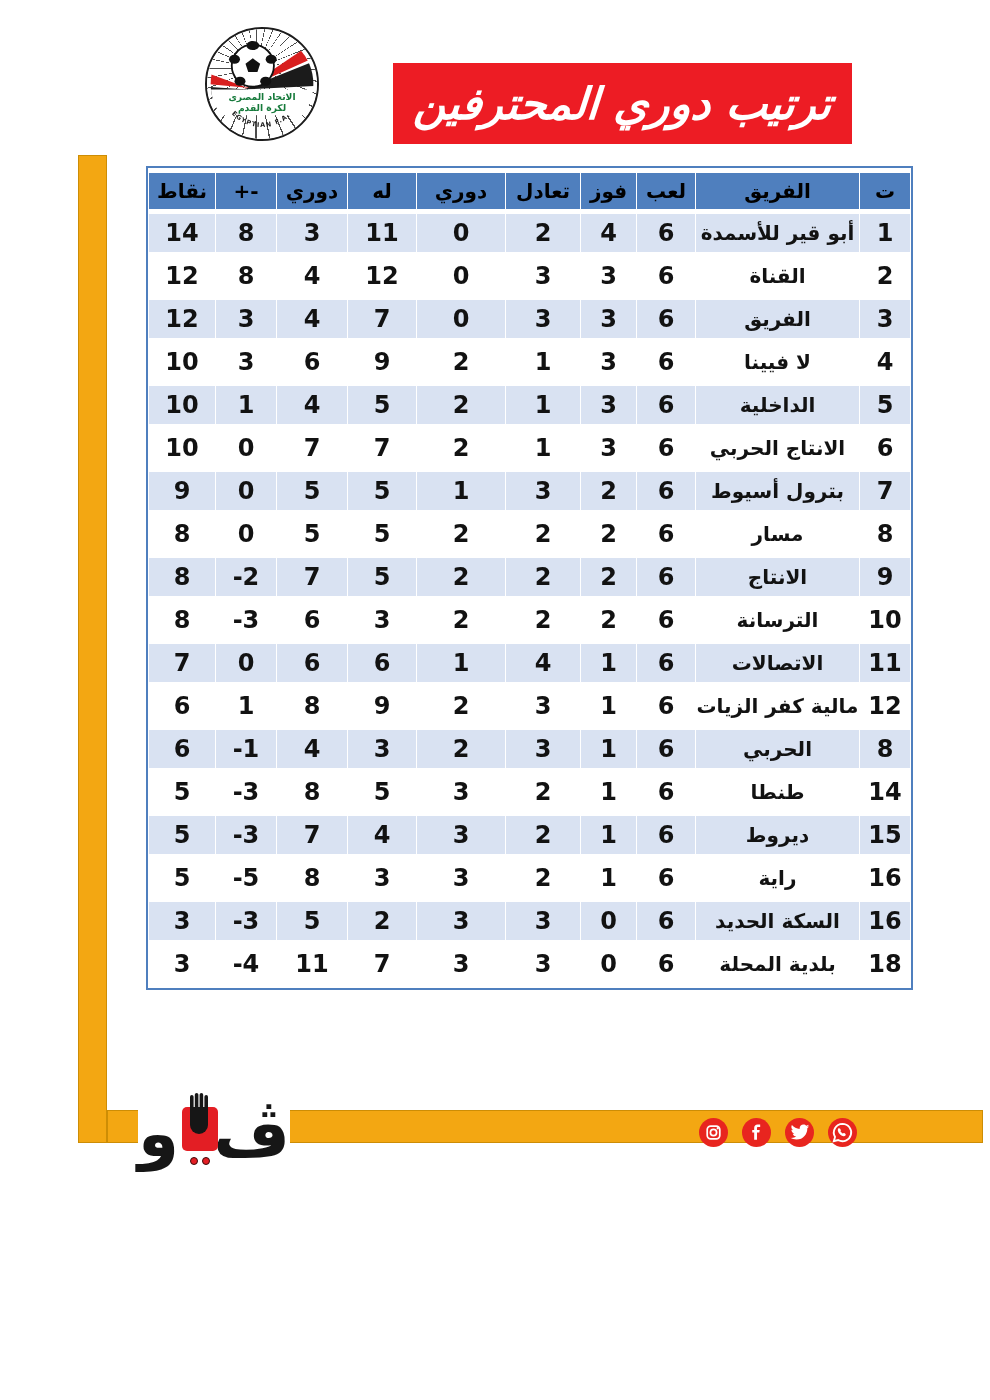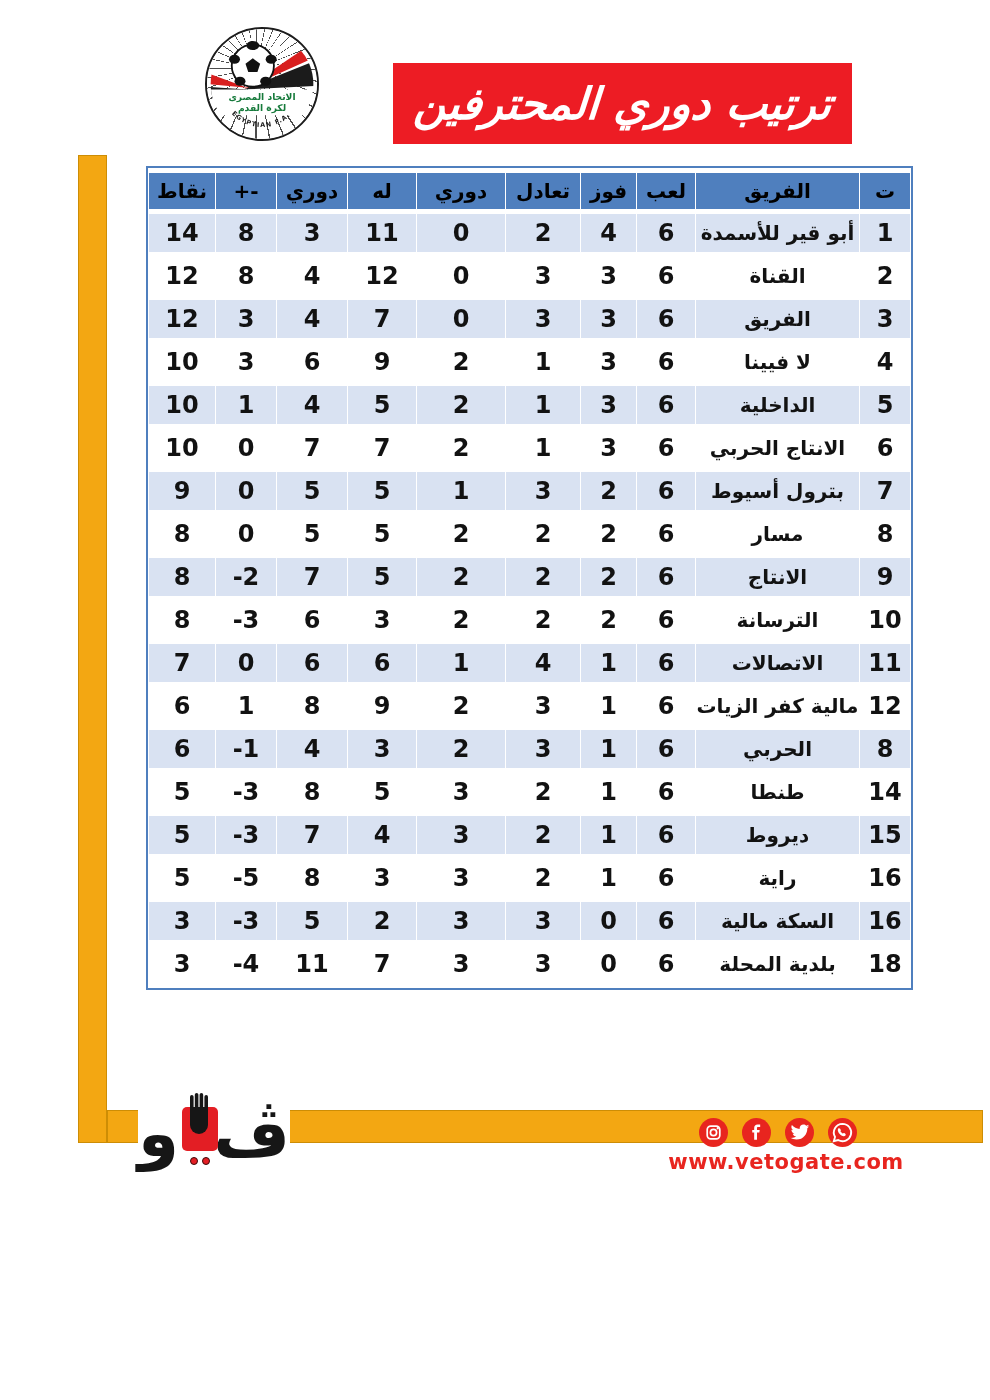--- a/index.html
+++ b/index.html
@@ -320,21 +320,21 @@
             <td class="num">1</td>
             <td class="num">2</td>
             <td class="num">3</td>
             <td class="num">3</td>
             <td class="num">8</td>
             <td class="num">-5</td>
             <td class="num">5</td>
           </tr>
           <tr class="row-odd">
             <td class="num">16</td>
-            <td class="team">السكة مالية</td>
+            <td class="team">السكة الحديد</td>
             <td class="num">6</td>
             <td class="num">0</td>
             <td class="num">3</td>
             <td class="num">3</td>
             <td class="num">2</td>
             <td class="num">5</td>
             <td class="num">-3</td>
             <td class="num">3</td>
           </tr>
           <tr class="row-even">
@@ -387,15 +387,14 @@
         <path fill="#fff" d="M23.4 2.8c-.8.4-1.7.6-2.6.8.9-.6 1.6-1.4 2-2.5-.9.5-1.9.9-2.9 1.1C19.1 1.3 17.9.7 16.6.7c-2.5 0-4.5 2-4.5 4.5 0 .4 0 .7.1 1-3.7-.2-7-2-9.2-4.7-.4.7-.6 1.4-.6 2.3 0 1.6.8 2.9 2 3.7-.7 0-1.4-.2-2-.5v.1c0 2.2 1.5 4 3.6 4.4-.4.1-.8.2-1.2.2-.3 0-.6 0-.9-.1.6 1.8 2.2 3.1 4.2 3.1-1.5 1.2-3.5 1.9-5.6 1.9-.4 0-.7 0-1.1-.1 2 1.3 4.4 2 6.9 2 8.3 0 12.8-6.9 12.8-12.8v-.6c.9-.6 1.6-1.4 2.3-2.3z"></path>
       </g>
     </svg>
     <svg viewBox="0 0 30 30">
       <circle cx="15" cy="15" r="15" fill="#e8251f"></circle>
       <path d="M15 6a9 9 0 0 0-7.7 13.6L6 24l4.5-1.2A9 9 0 1 0 15 6z" fill="none" stroke="#fff" stroke-width="1.9"></path>
       <path d="M11.6 10.6c-.5-.1-.9 0-1.1.5-.3.6-.5 1.3-.3 2 .4 1.6 1.3 3 2.6 4.1 1 .8 2.1 1.4 3.4 1.6.7.1 1.3-.1 1.8-.6.3-.3.4-.7.3-1.1l-.2-.6c-.1-.3-1.6-1-1.9-.9l-.7.5c-.8-.2-2.3-1.5-2.6-2.3l.4-.7c.1-.3-.5-1.9-.8-2z" fill="#fff"></path>
     </svg>
   </div>
 
-  <div class="website">www.vetogate.com</div>
 
 </div>
 
 </body></html>

